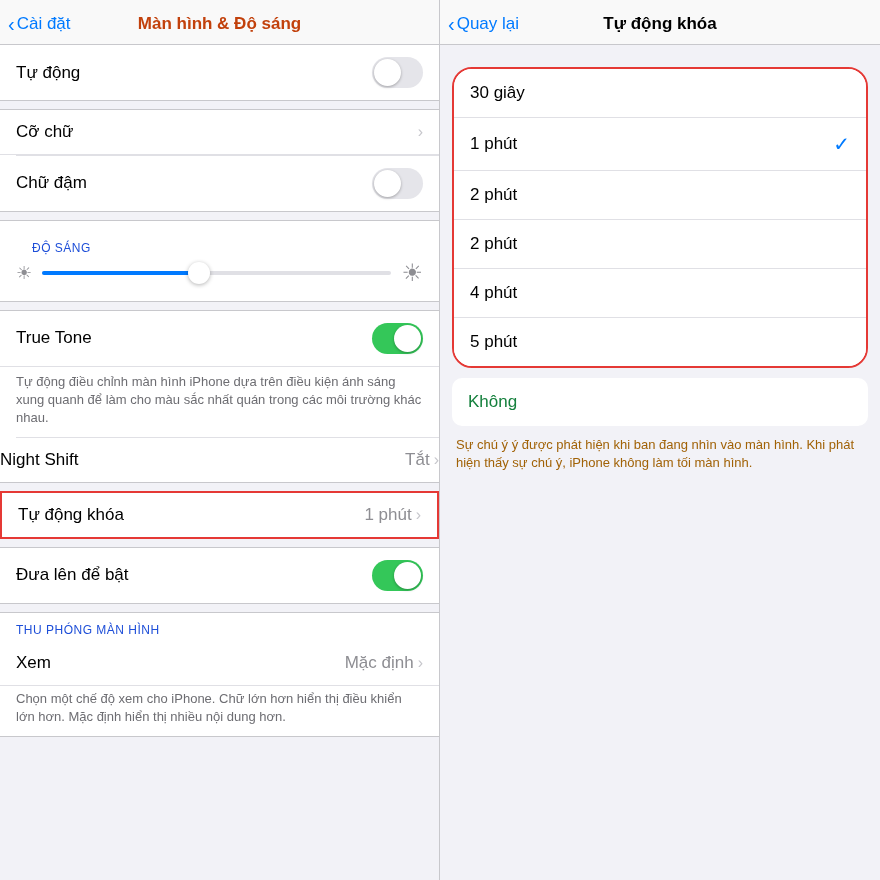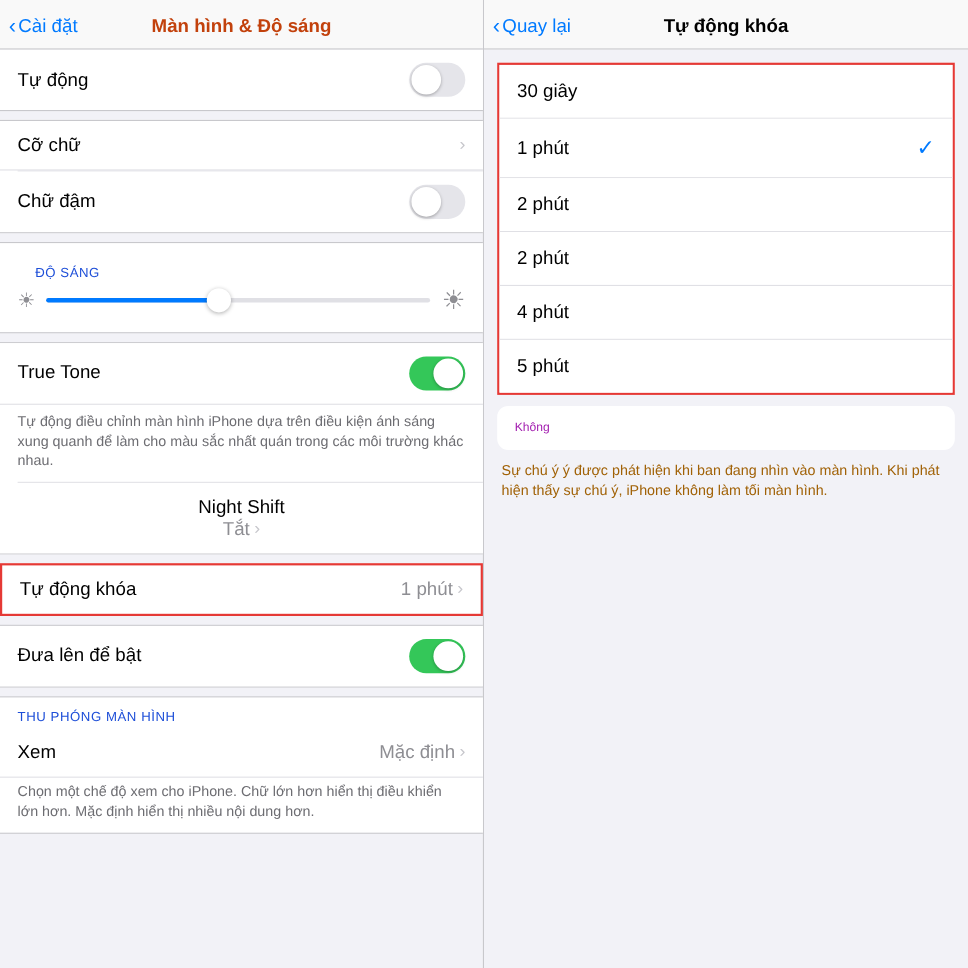--- a/index.html
+++ b/index.html
@@ -188,24 +188,23 @@
       color: #6d6d72;
       padding: 6px 16px 10px;
       line-height: 1.4;
     }
 
     
     .night-shift-row {
       display: flex;
       align-items: center;
       justify-content: space-between;
-      padding: 12px 16px;
+      padding: 12px 0;
       background: #fff;
       min-height: 44px;
-      flex-direction: column;
     }
 
     
     .auto-lock-section {
       margin: 8px 0;
     }
 
     .auto-lock-row {
       display: flex;
       align-items: center;
@@ -235,23 +234,23 @@
     }
 
     .right-nav-title {
       font-size: 17px;
       font-weight: 600;
       color: #000;
     }
 
     
     .options-section {
-      margin: 12px 12px 0;
+      margin: 22px 12px 0;
       border: 2px solid #e53935;
-      border-radius: 0;
+      border-radius: 20px;
       overflow: hidden;
       background: #fff;
     }
 
     .option-row {
       display: flex;
       align-items: center;
       justify-content: space-between;
       padding: 14px 16px;
       border-bottom: 0.5px solid #e0e0e5;
@@ -277,22 +276,22 @@
 
     .khong-section {
       margin: 10px 12px 0;
       background: #fff;
       border-radius: 10px;
       overflow: hidden;
     }
 
     .khong-row {
       padding: 14px 16px;
-      font-size: 11px;
-      color: #a21caf;
+      font-size: 17px;
+      color: #15803d;
     }
 
     .right-description {
       font-size: 13px;
       color: #a16207;
       padding: 10px 16px;
       line-height: 1.4;
     }
 
     .bold-toggle-row {

